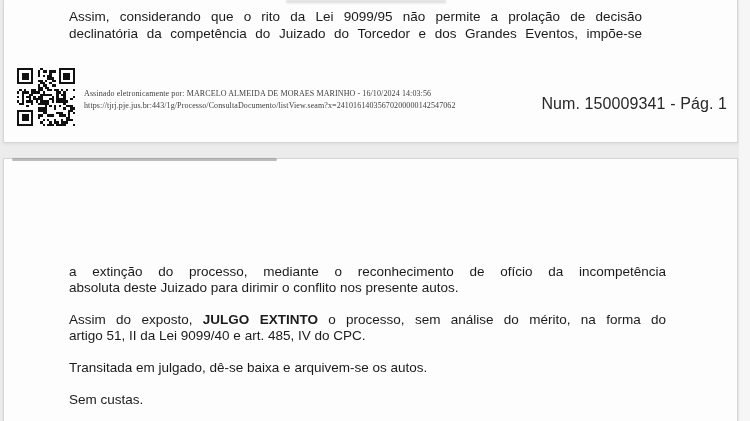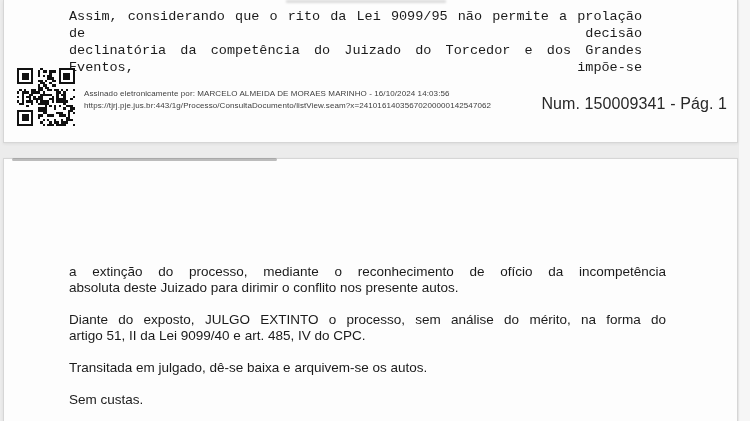--- a/index.html
+++ b/index.html
@@ -21,50 +21,50 @@
     box-shadow:0 1px 3px rgba(0,0,0,0.07);
     box-sizing:border-box;
   }
   .page-1 { top:0; height:143px; border-top:none; }
   .page-2 { top:158px; height:297px; border-bottom:none; }
 
   .body-text { font-size:13.5px; line-height:17px; color:#1b1b1b; }
   .jline { text-align:justify; text-align-last:justify; }
 
   .p1-paragraph {
-    position:absolute; left:65px; top:8px; width:573px;font-family:Liberation Mono, monospace;
+    position:absolute; left:65px; top:8px; width:573px;
   }
   .top-artifact {
     position:absolute; left:282px; top:0; width:160px; height:3px;
     background:#b3b3b3; opacity:.45; filter:blur(1px);
   }
 
   .signature-block { position:absolute; left:13px; top:66px; }
   .qr { width:58px; height:62px; display:block; }
 
   .sig-text {
     position:absolute; left:80px; top:88px;
     font-size:8px; line-height:11.5px; color:#3d3d3d;
-    letter-spacing:.1px; white-space:nowrap;
+    letter-spacing:.1px; white-space:nowrap;font-family:Liberation Serif, serif;
   }
   .page-ref {
     position:absolute; right:10px; top:95px;
     font-size:16px; color:#282828; letter-spacing:.1px;
   }
 
   .page2-streak {
     position:absolute; left:8px; top:-1px; width:265px; height:3px;
     background:#7d7d7d; opacity:.5; filter:blur(.6px); border-radius:2px;
   }
   .p2-content {
     position:absolute; left:65px; top:105px; width:597px;
     font-size:13.5px; line-height:16px; color:#1b1b1b;
   }
   .p2-content .para { margin:0 0 16px 0; }
-  .bold { font-weight:normal;margin-top:24px; }
+  .bold { font-weight:bold;margin-top:24px; }
 </style>
 </head>
 <body>
 
 <div class="right-strip"></div>
 
 <section class="page page-1">
   <div class="top-artifact"></div>
 
   <div class="p1-paragraph body-text">
@@ -279,21 +279,21 @@
 <section class="page page-2">
   <div class="page2-streak"></div>
 
   <div class="p2-content">
     <div class="para">
       <div class="jline">a extinção do processo, mediante o reconhecimento de ofício da incompetência</div>
       <div>absoluta deste Juizado para dirimir o conflito nos presente autos.</div>
     </div>
 
     <div class="para">
-      <div class="jline"><span>Diante do exposto, </span><span class="bold">JULGO EXTINTO</span><span> o processo, sem análise do mérito, na forma do</span></div>
+      <div class="jline"><span>Assim do exposto, </span><span class="bold">JULGO EXTINTO</span><span> o processo, sem análise do mérito, na forma do</span></div>
       <div>artigo 51, II da Lei 9099/40 e art. 485, IV do CPC.</div>
     </div>
 
     <div class="para">Transitada em julgado, dê-se baixa e arquivem-se os autos.</div>
 
     <div class="para">Sem custas.</div>
   </div>
 </section>
 
 </body></html>

